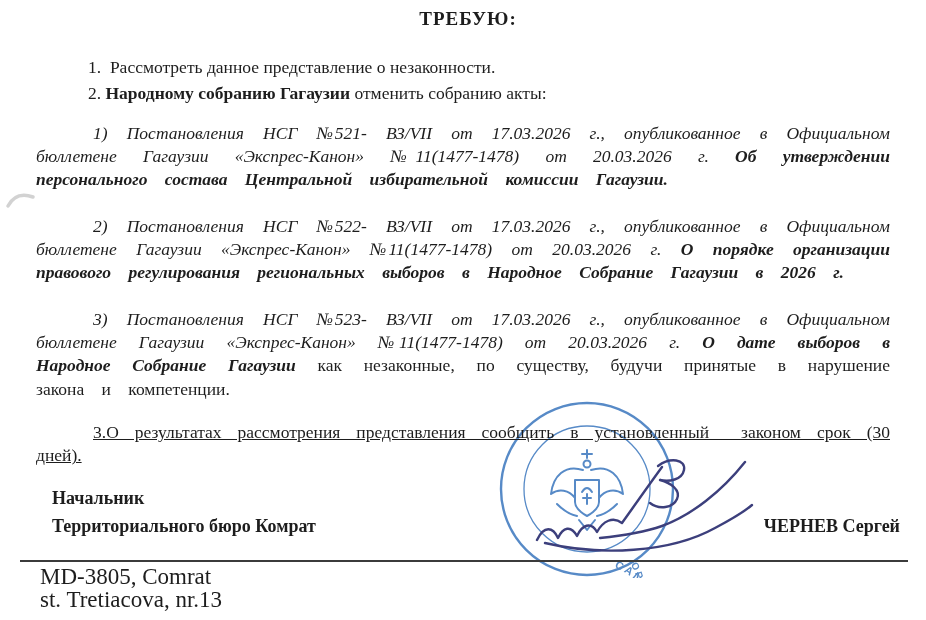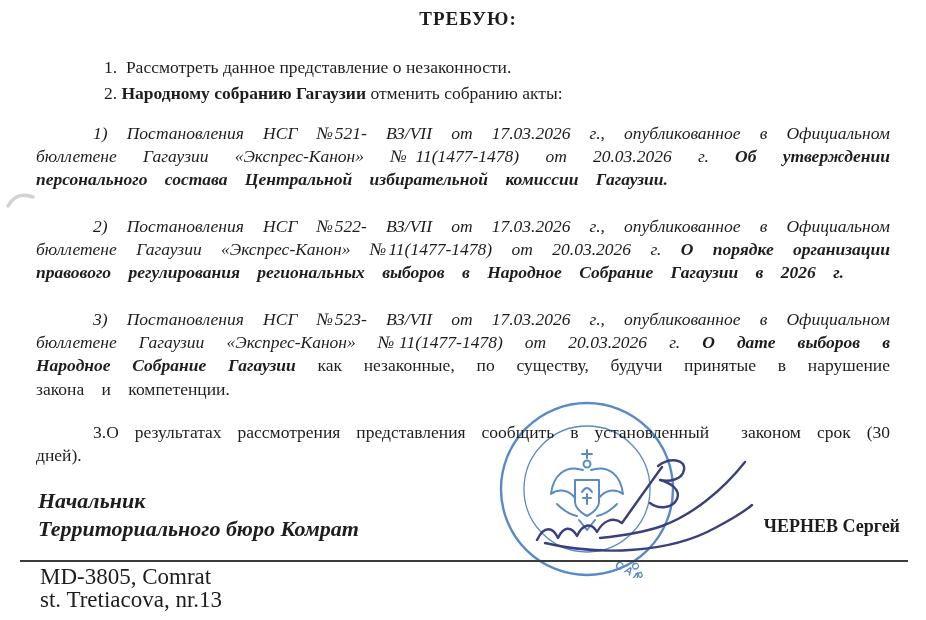--- a/index.html
+++ b/index.html
@@ -4,32 +4,32 @@
 <style>
   html,body{margin:0;padding:0;background:#ffffff;}
   .doc{
     position:relative;width:926px;height:620px;background:#ffffff;overflow:hidden;
     font-family:"Liberation Serif","DejaVu Serif",serif;color:#1d1d1d;
   }
   .title{
     position:absolute;top:8px;left:0;width:100%;text-align:center;
     transform:translateX(5px);font-size:19px;font-weight:700;letter-spacing:1px;z-index:1;
   }
-  .order-items{position:absolute;top:55px;left:104px;right:40px;font-size:17.5px;line-height:25.5px;z-index:1;}
+  .order-items{position:absolute;top:55px;left:88px;right:40px;font-size:17.5px;line-height:25.5px;z-index:1;}
   .para{
     position:absolute;left:36px;width:854px;font-size:17.5px;line-height:23.2px;
     text-align:justify;text-indent:57px;z-index:1;
   }
   .p-wide{word-spacing:13px;}
-  .p-med{word-spacing:8px;}
+  .p-med{word-spacing:8px;text-decoration:underline;}
   #para1{top:122px;}
   #para2{top:215px;}
   #para3{top:308px;}
   #para4{top:421px;}
-  .signoff-line{position:absolute;left:38px;font-size:22px;font-weight:700;z-index:1;font-style:italic;}
+  .signoff-line{position:absolute;left:52px;font-size:18px;font-weight:700;z-index:1;}
   #signoff1{top:488px;}
   #signoff2{top:516px;}
   .signoff-name{position:absolute;right:26px;top:516px;font-size:18px;font-weight:700;z-index:1;}
   .rule{position:absolute;top:560px;left:20px;width:888px;height:2px;background:#3b3b3b;z-index:1;}
   .footer-left{position:absolute;top:566px;left:40px;font-size:23px;line-height:22.5px;z-index:1;}
   .footer-right{position:absolute;top:566px;left:540px;font-size:17px;line-height:22.5px;z-index:1;}
   .stamp{position:absolute;left:498px;top:400px;width:178px;height:178px;z-index:0;opacity:.93;}
   .handsig{position:absolute;left:470px;top:395px;width:300px;height:165px;z-index:2;}
   .pencil{position:absolute;left:4px;top:188px;width:34px;height:26px;z-index:0;}
   .stamp text{font-family:"Liberation Sans","DejaVu Sans",sans-serif;font-weight:700;}

